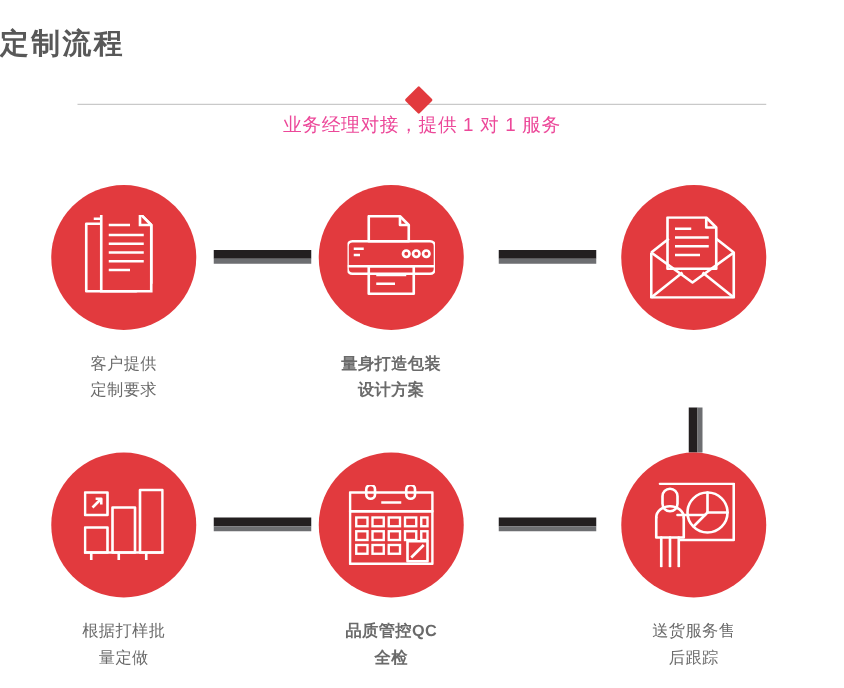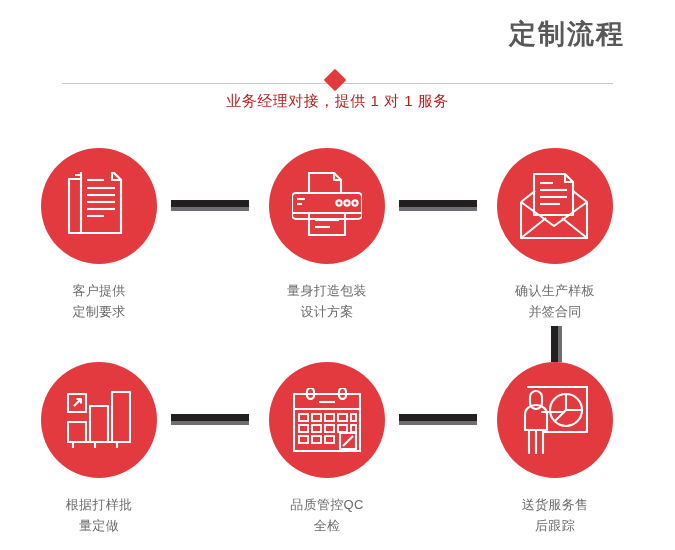--- a/index.html
+++ b/index.html
@@ -30,22 +30,22 @@
     top: 0;
     width: 675px;
     height: 130px;
   }
 
   .page-title {
     position: absolute;
     left: 0;
     top: 17px;
     width: 625px;
-    text-align: right;
-    font-size: 27px;
+    text-align: left;
+    font-size: 23px;
     font-weight: bold;
     color: #585858;
     letter-spacing: 2px;
     line-height: 34px;
   }
 
   .divider-wrap {
     position: absolute;
     left: 62px;
     top: 72px;
@@ -72,40 +72,40 @@
     border-radius: 1px;
   }
 
   .subtitle {
     position: absolute;
     left: 0;
     top: 89px;
     width: 675px;
     text-align: center;
     font-size: 15px;
-    color: #b91c1c;
+    color: #ec4899;
     line-height: 24px;
     letter-spacing: 0.5px;
   }
 
   
   .flow {
     position: absolute;
     left: 0;
     top: 140px;
     width: 590px;
     height: 410px;
   }
 
   .step {
     position: absolute;
     width: 210px;
   }
   .step-c0 { left: -6px; }
-  .step-c1 { left: 222px; }
+  .step-c1 { left: 208px; font-weight: bold; }
   .step-c2 { left: 450px; }
   .step-r0 { top: 8px; }
   .step-r1 { top: 222px; }
 
   .circle {
     position: relative;
     margin: 0 auto;
     width: 116px;
     height: 116px;
     border-radius: 50%;
@@ -298,22 +298,20 @@
 
             <path d="M1 29 v36 h66 v-36 l-14 -11"></path>
             <path d="M15 18 l-14 11"></path>
 
             <path d="M1 29 l33 24 l33 -24"></path>
             <path d="M1 65 l25 -20"></path>
             <path d="M67 65 l-25 -20"></path>
           </g>
         </svg>
       </div>
-      <div class="step-label">确认生产样板
-并签合同</div>
     </div>
 
     <div class="step step-c0 step-r1">
       <div class="circle">
         <svg width="64" height="62" viewBox="0 0 64 62">
           <g fill="none" stroke="#ffffff" stroke-width="2.1" stroke-linejoin="round">
 
             <rect x="1" y="5" width="18" height="18"></rect>
             <path d="M7 17 l7 -7"></path>
             <path d="M9.5 10 h4.5 v4.5"></path>

